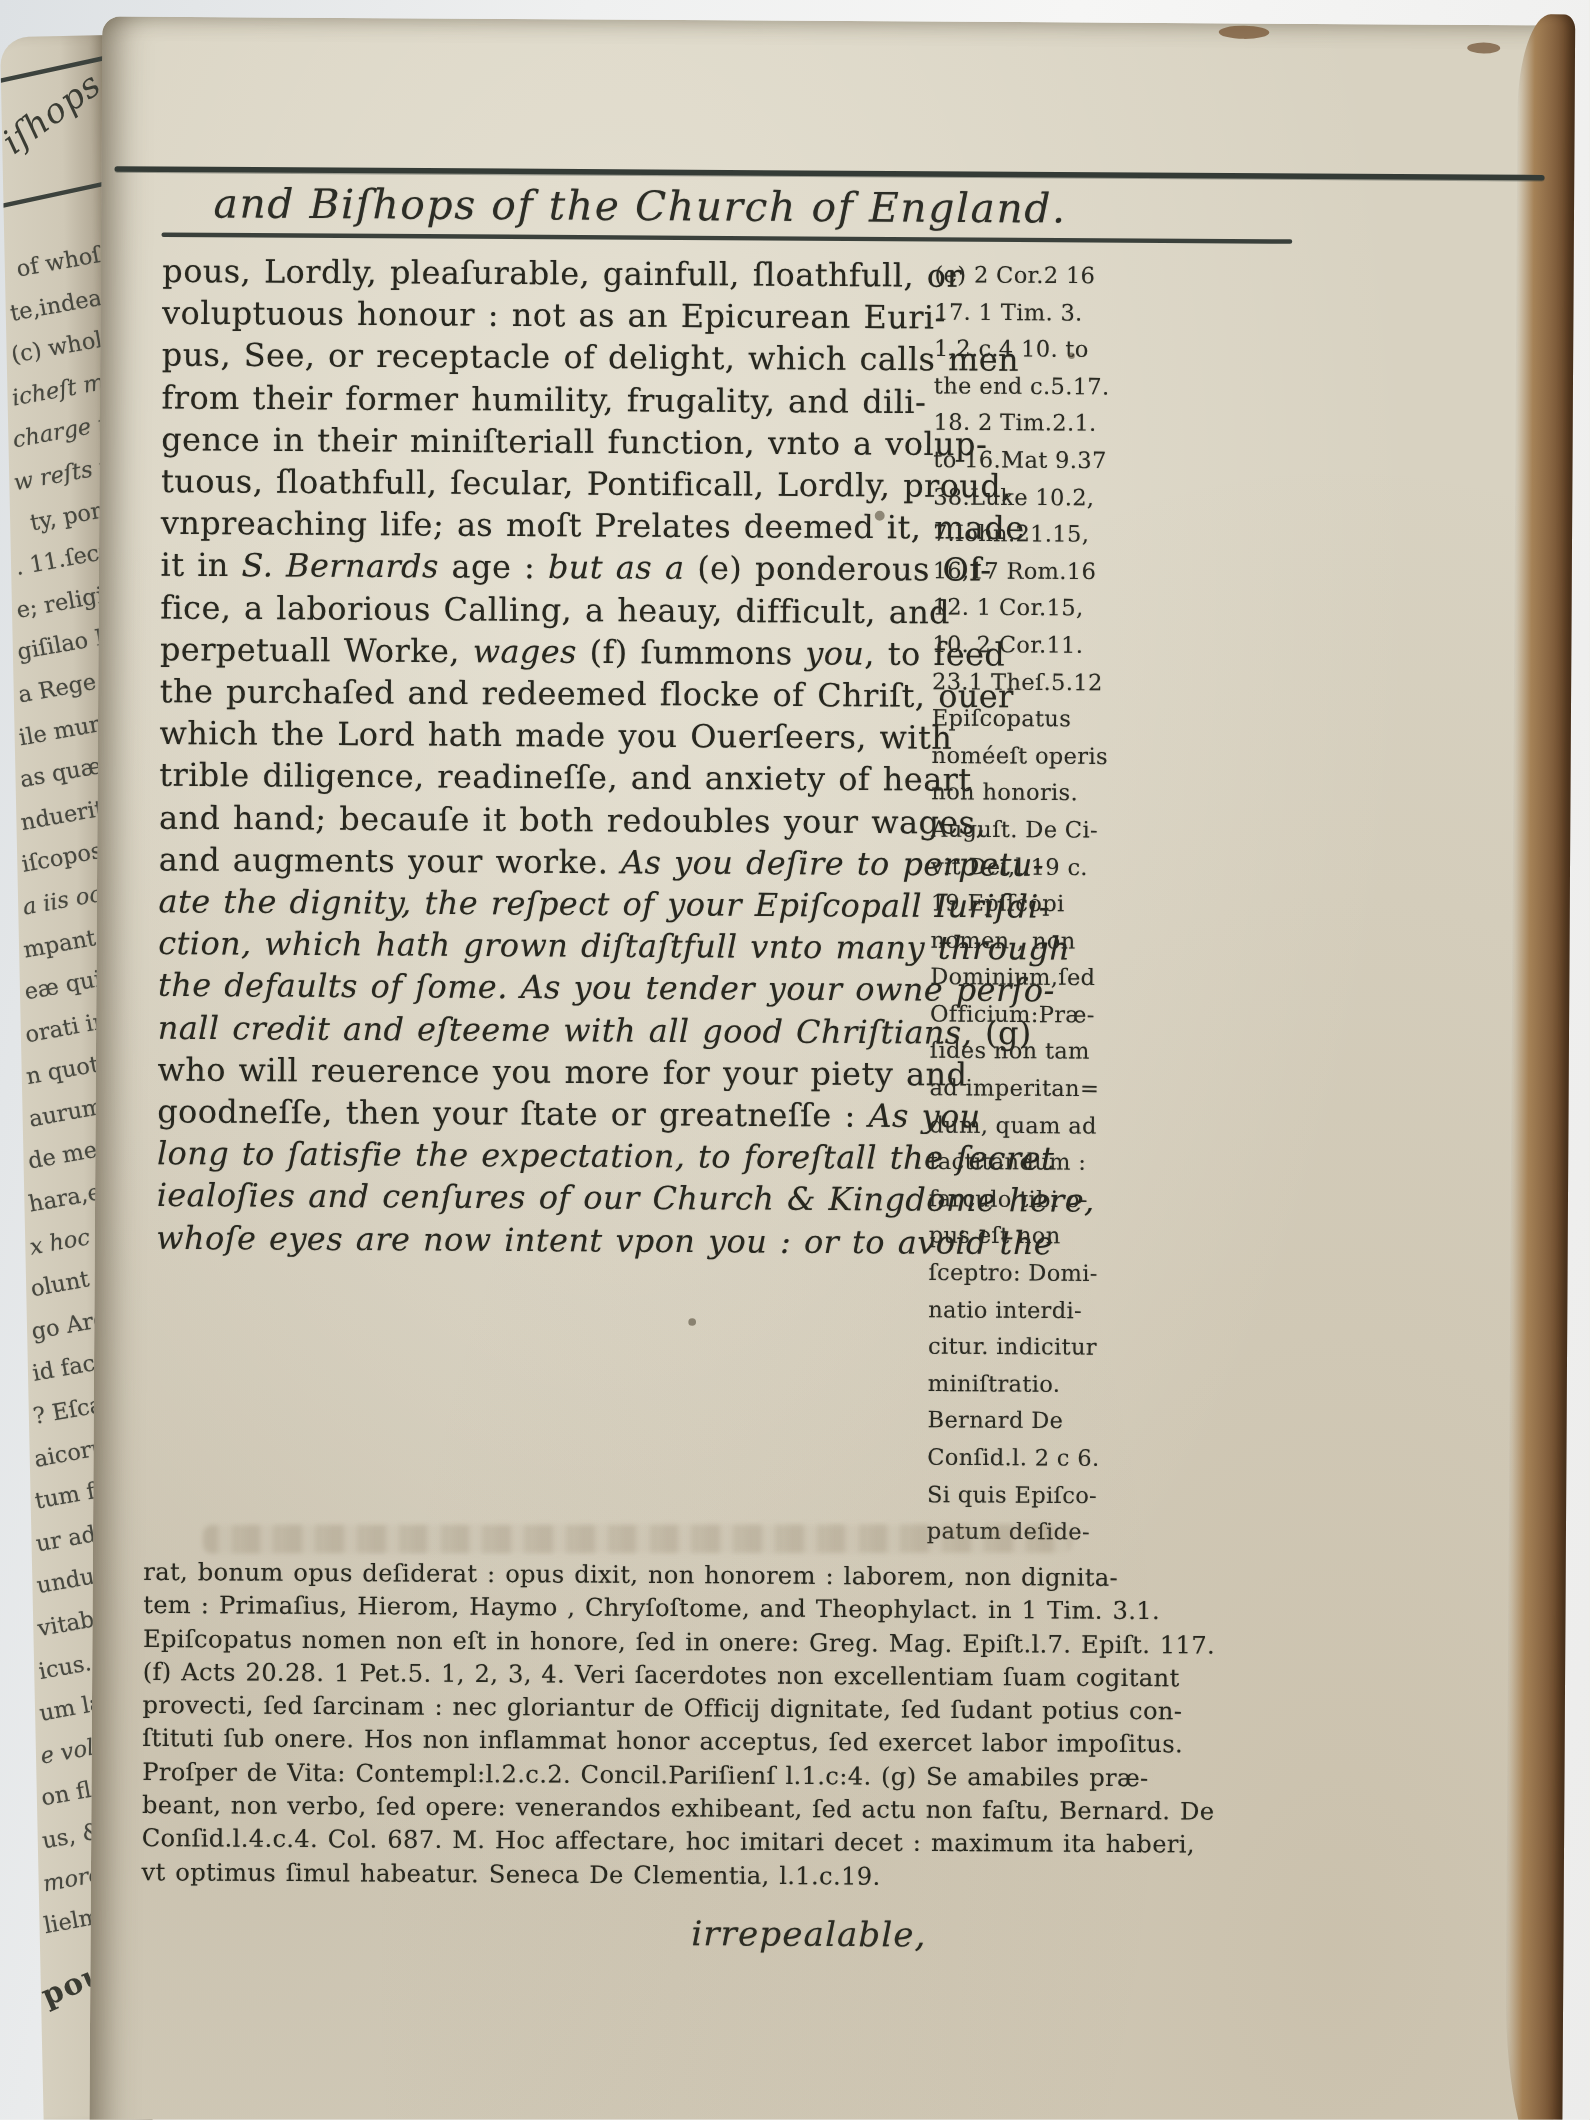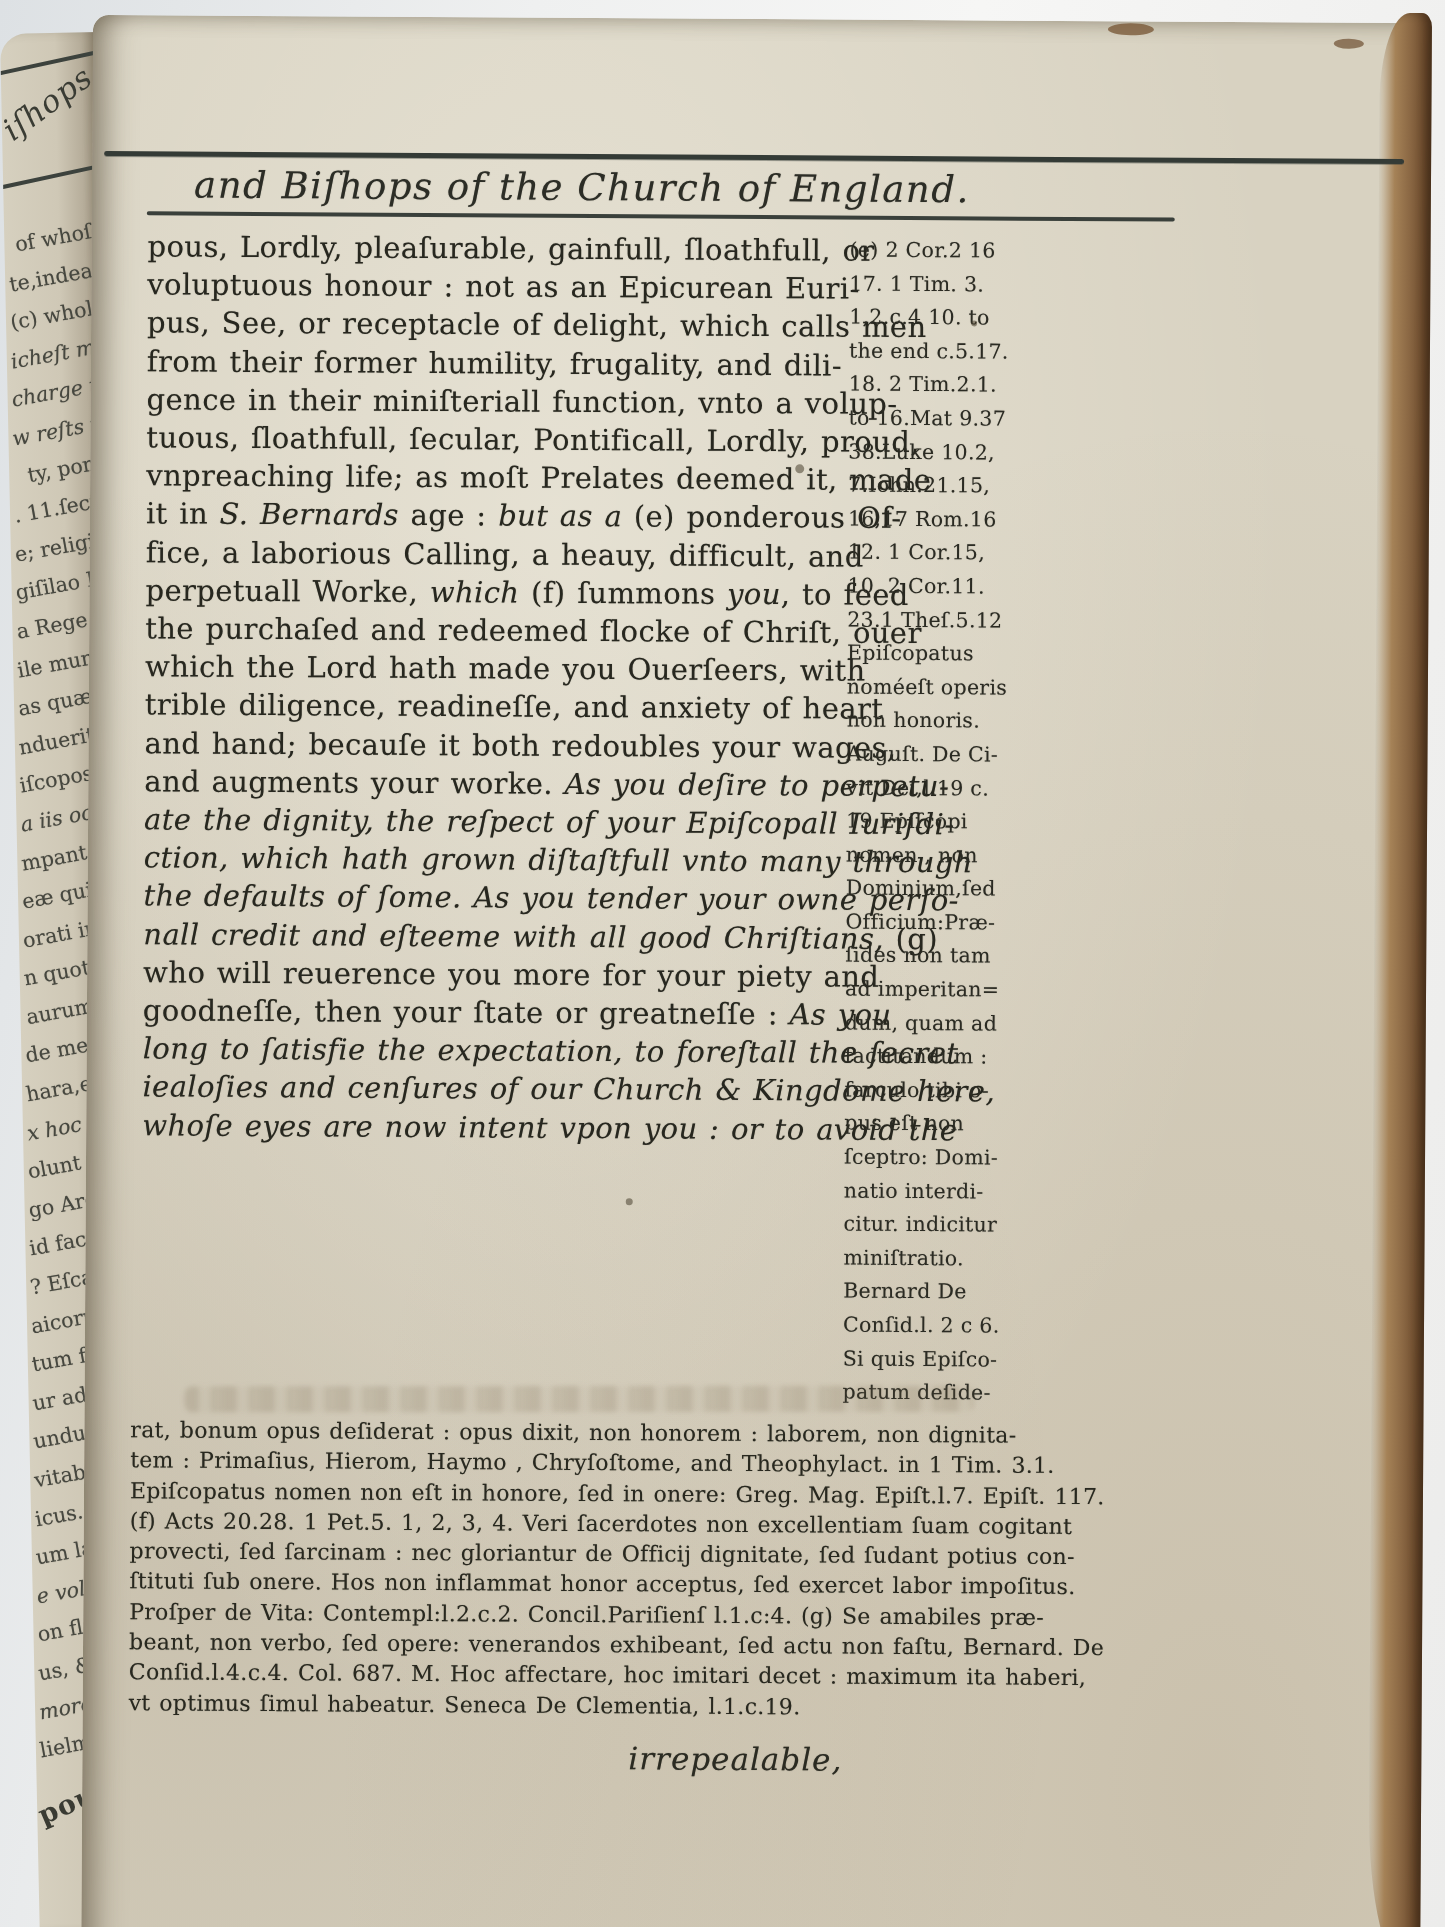--- a/index.html
+++ b/index.html
@@ -129,21 +129,21 @@
       <div class="main-col">
           <div class="tline"><span>pous, Lordly, pleaſurable, gainfull, ſloathfull, or</span></div>
           <div class="tline"><span>voluptuous honour : not as an Epicurean Euri-</span></div>
           <div class="tline"><span>pus, See, or receptacle of delight, which calls men</span></div>
           <div class="tline"><span>from their former humility, frugality, and dili-</span></div>
           <div class="tline"><span>gence in their miniſteriall function, vnto a volup-</span></div>
           <div class="tline"><span>tuous, ſloathfull, ſecular, Pontificall, Lordly, proud,</span></div>
           <div class="tline"><span>vnpreaching life; as moſt Prelates deemed it, made</span></div>
           <div class="tline"><span>it in </span><span class="it">S. Bernards</span><span> age : </span><span class="it">but as a</span><span> (e) ponderous Of-</span></div>
           <div class="tline"><span>fice, a laborious Calling, a heauy, difficult, and</span></div>
-          <div class="tline"><span>perpetuall Worke, </span><span class="it">which</span><span> (f) ſummons </span><span class="it">you</span><span>, to feed</span></div>
+          <div class="tline"><span>perpetuall Worke, </span><span class="it">wages</span><span> (f) ſummons </span><span class="it">you</span><span>, to feed</span></div>
           <div class="tline"><span>the purchaſed and redeemed flocke of Chriſt, ouer</span></div>
           <div class="tline"><span>which the Lord hath made you Ouerſeers, with</span></div>
           <div class="tline"><span>trible diligence, readineſſe, and anxiety of heart</span></div>
           <div class="tline"><span>and hand; becauſe it both redoubles your wages,</span></div>
           <div class="tline"><span>and augments your worke. </span><span class="it">As you deſire to perpetu-</span></div>
           <div class="tline"><span class="it">ate the dignity, the reſpect of your Epiſcopall Iuriſdi-</span></div>
           <div class="tline"><span class="it">ction, which hath grown diſtaſtfull vnto many through</span></div>
           <div class="tline"><span class="it">the defaults of ſome. As you tender your owne perſo-</span></div>
           <div class="tline"><span class="it">nall credit and eſteeme with all good Chriſtians,</span><span> (g)</span></div>
           <div class="tline"><span>who will reuerence you more for your piety and</span></div>

